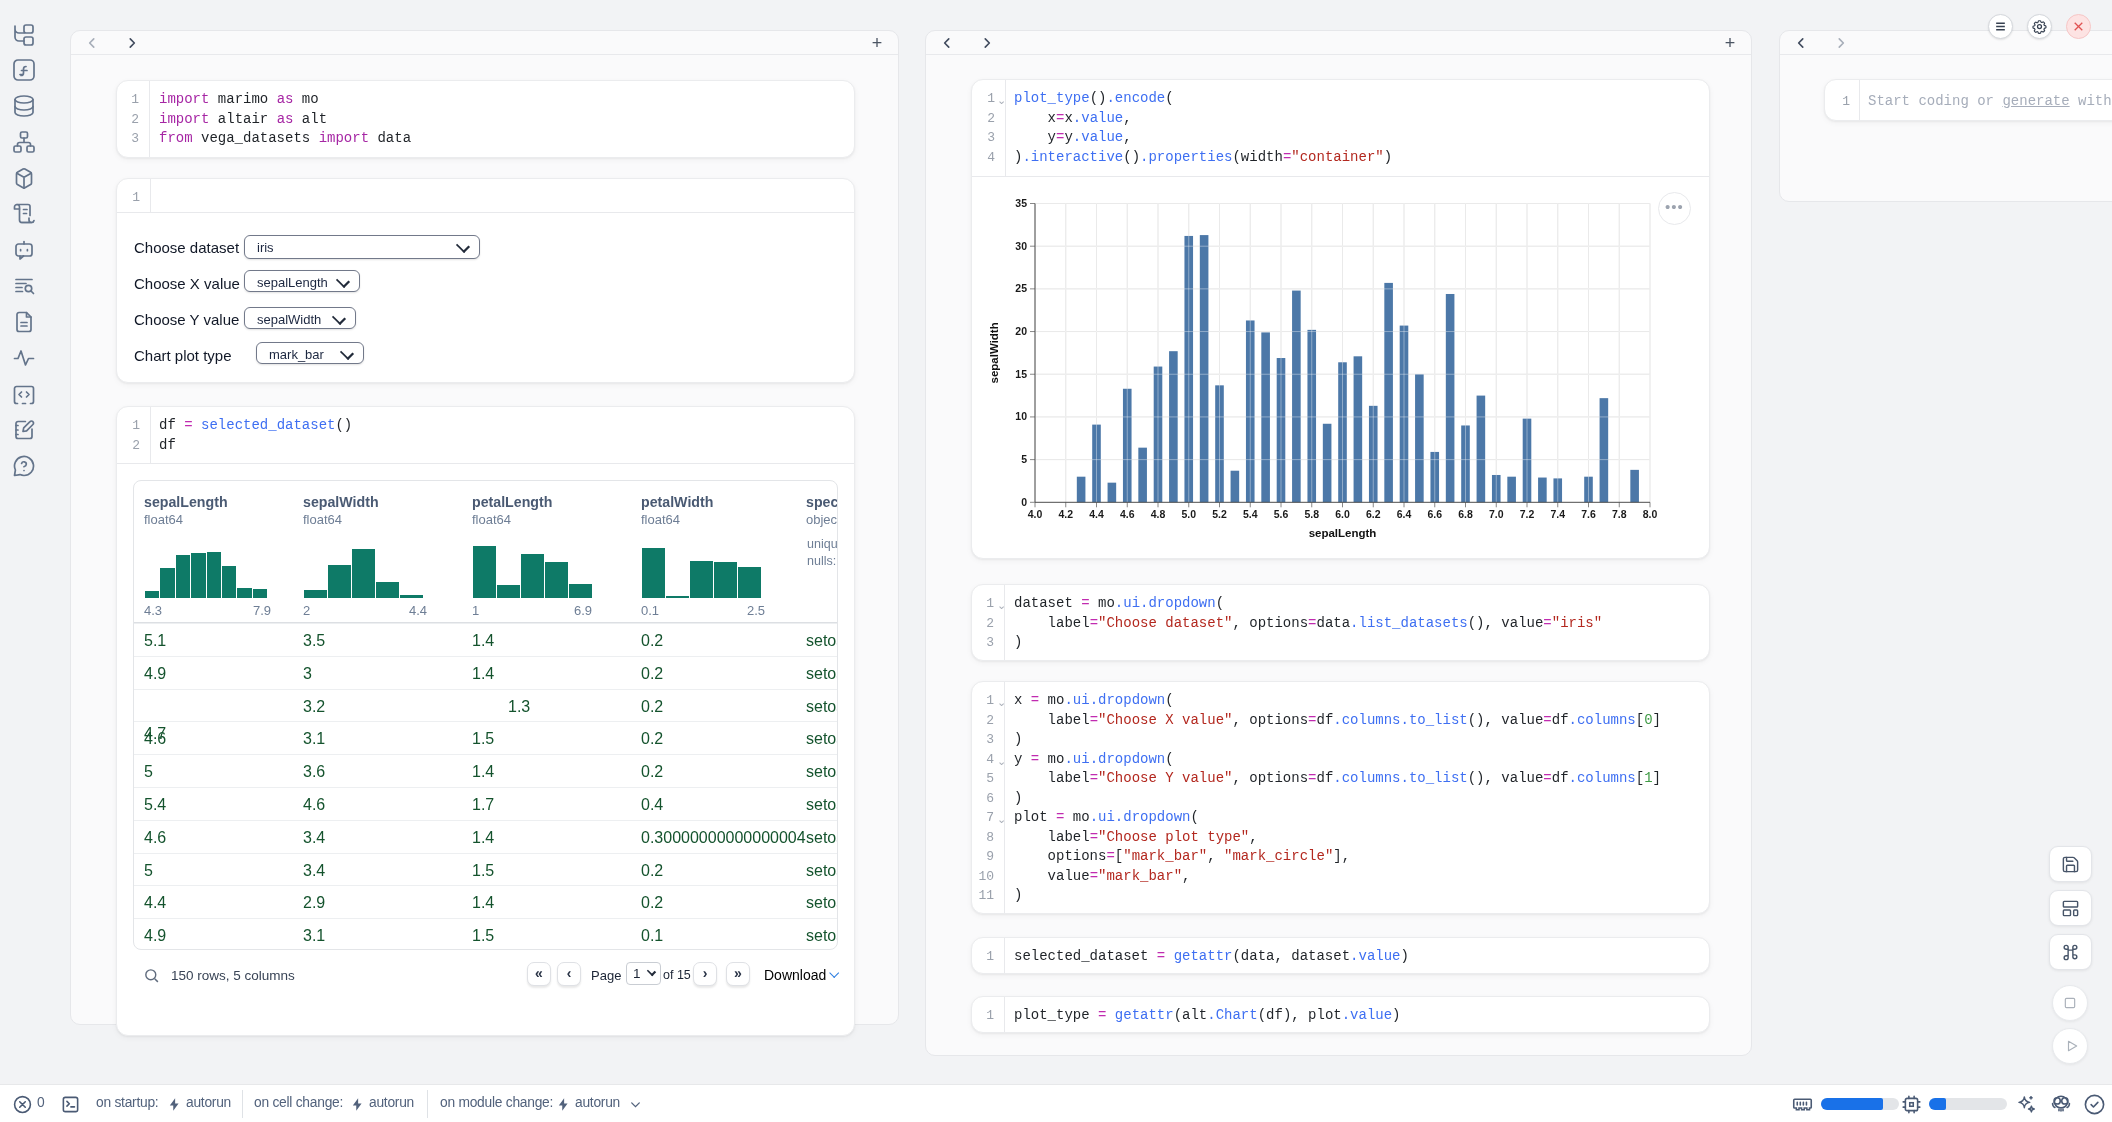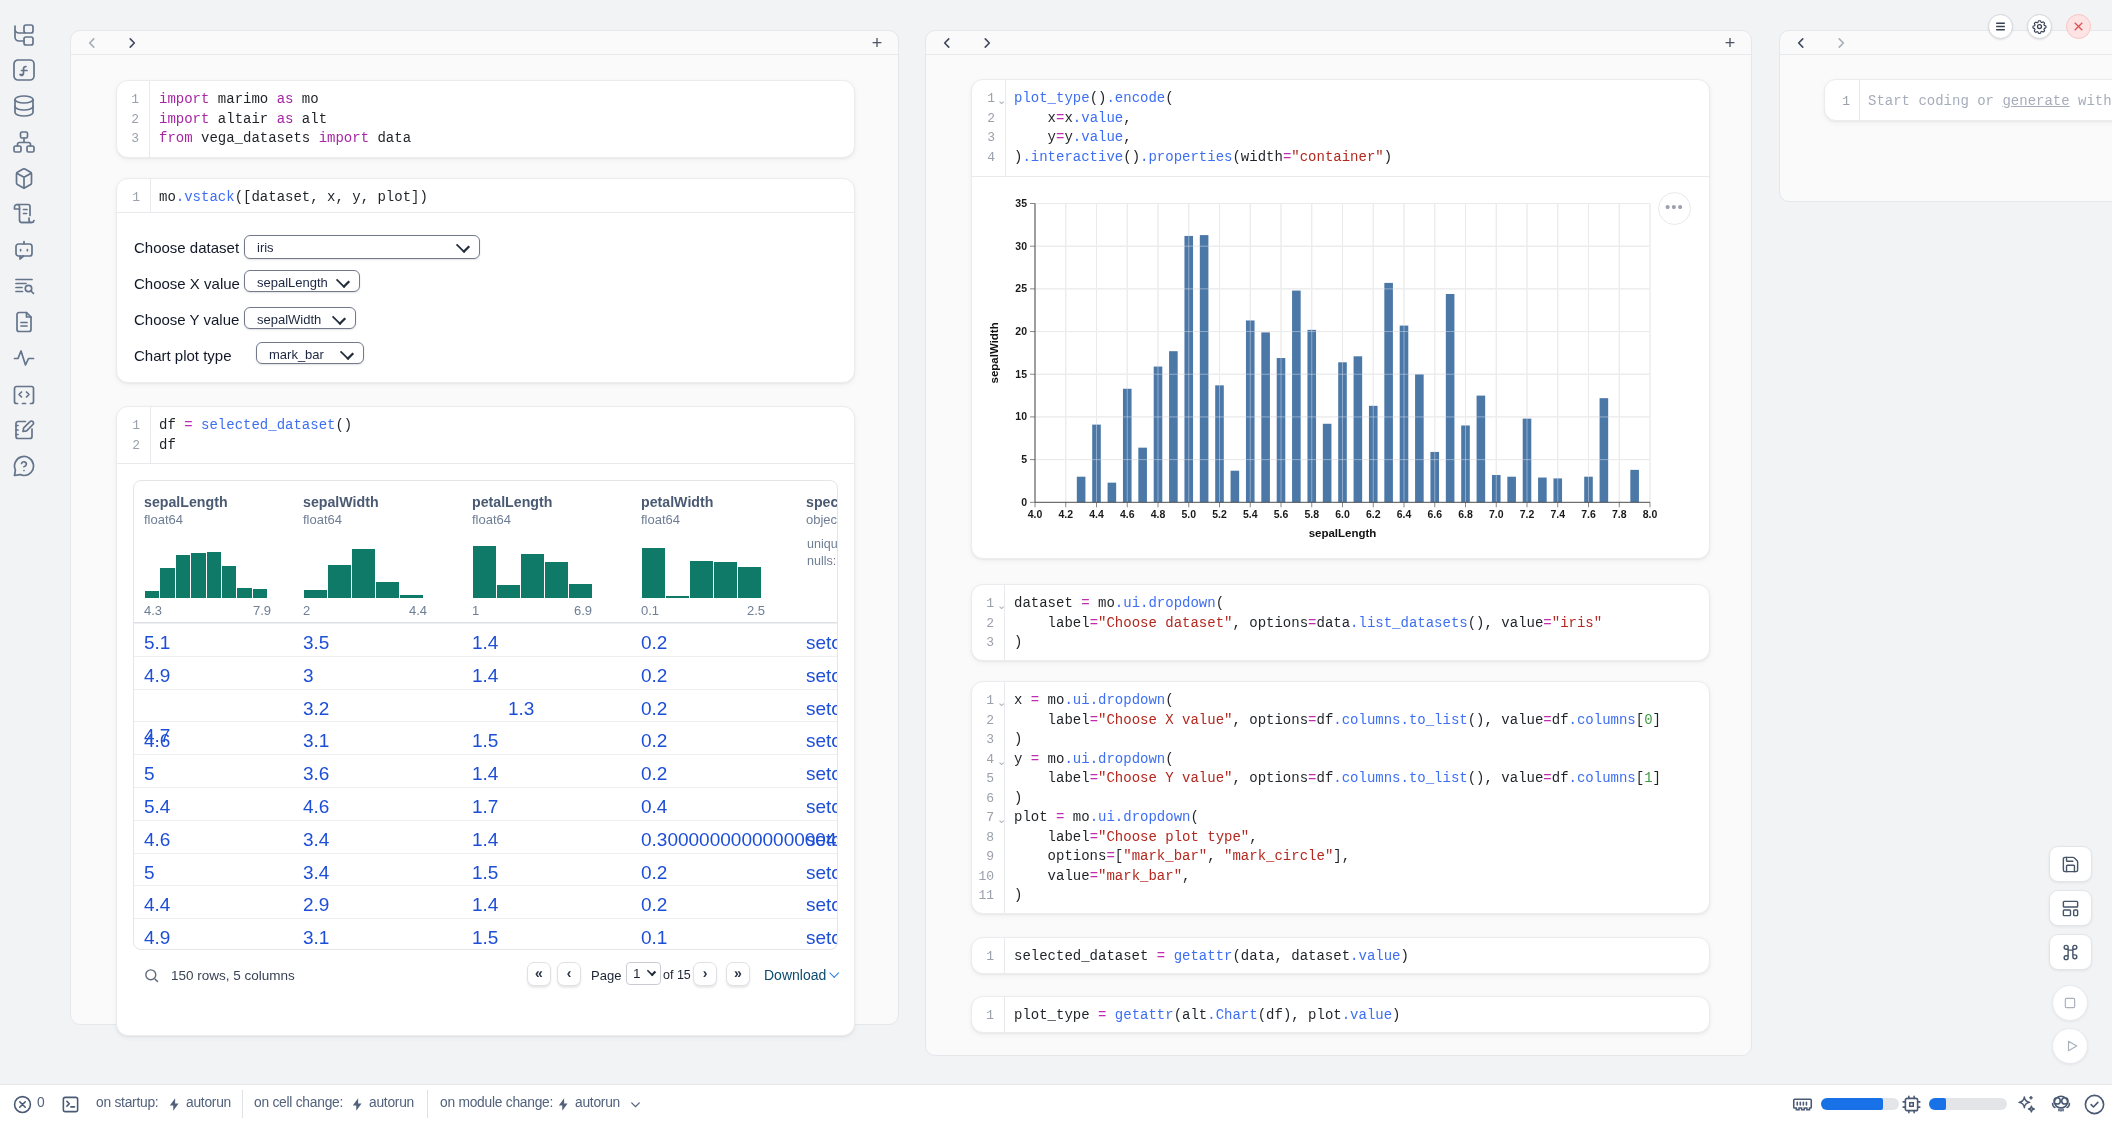--- a/index.html
+++ b/index.html
@@ -17,21 +17,21 @@
 .fn { color:#3e6ff2; }
 .op { color:#c12bb0; }
 .str { color:#b3281f; }
 .num { color:#3f9a45; }
 .codepad { padding-top:9px; }
 .sel { position:absolute; height:22px; background:#fff; border:1px solid #72798a; border-radius:6px; box-shadow:0 1px 2px rgba(0,0,0,.12); font-size:13px; color:#1c2740; }
 .sel span { position:absolute; left:12px; top:4px; }
 .sel:after { content:""; position:absolute; right:11px; top:5px; width:8px; height:8px; border-right:2.2px solid #222b3a; border-bottom:2.2px solid #222b3a; transform:rotate(45deg) scale(1.15,0.85); transform-origin:center; }
 .th { position:absolute; font-weight:700; font-size:14.2px; color:#4a5a73; }
 .tt { position:absolute; font-size:13px; color:#6e7e95; }
-.td { position:absolute; font-size:19px; color:#1d4ed8; }
+.td { position:absolute; font-size:16px; color:#14532d; }
 .hist { position:absolute; }
 .hist div { position:absolute; bottom:0; background:#0e7a67; }
 .navbtn { position:absolute; width:24px; height:24px; border:1px solid #dfe1e5; border-radius:7px; background:#fff; text-align:center; line-height:21px; font-size:14px; font-weight:700; color:#2a3447; box-shadow:0 2px 2px rgba(0,0,0,.09); }
 </style>
 </head>
 <body>
 
 <div id="sidebar" style="position:absolute;left:13px;top:24px;width:22px;">
 <svg width="22" height="478" viewBox="0 0 22 478" fill="none" stroke="#64748b" stroke-width="1.7" stroke-linecap="round" stroke-linejoin="round">
 
@@ -129,21 +129,20 @@
 <span class="kw">import</span> altair <span class="kw">as</span> alt
 <span class="kw">from</span> vega_datasets <span class="kw">import</span> data</div>
   </div>
 
   <div class="cell" style="left:45px; top:147px; width:739px; height:205px;">
     <div style="position:absolute;left:0;top:0;right:0;height:34px;border-bottom:1px solid #e8e9ec;">
       <div class="gut" style="border:none;">
           <div class="ln codepad">1</div>
         </div>
       <div style="position:absolute;left:33px;top:0;bottom:0;width:1px;background:#e8e9ec;"></div>
-      <div class="code codepad">mo<span class="fn">.vstack</span>([dataset, x, y, plot])</div>
     </div>
     <div style="position:absolute;left:17px;top:34px;right:0;bottom:0;font-size:15px;color:#111827;">
       <div style="position:absolute;left:0;top:26px;">Choose dataset</div>
       <div class="sel" style="left:110px;top:22px;width:236px;height:24px;">
           <span style="top:4px;">iris</span>
         </div>
       <div style="position:absolute;left:0;top:62px;">Choose X value</div>
       <div class="sel" style="left:110px;top:57px;width:116px;">
           <span>sepalLength</span>
         </div>
@@ -304,21 +303,21 @@
       <div class="navbtn" style="left:394px;top:5px;">«</div>
       <div class="navbtn" style="left:424px;top:5px;">‹</div>
       <div style="position:absolute;left:458px;top:11px;font-size:13px;color:#1c2536;">Page</div>
       <div style="position:absolute;left:493px;top:5px;width:35px;height:23px;border:1px solid #c9cdd3;border-radius:4px;background:#fff;">
         <span style="position:absolute;left:6px;top:3px;font-size:13.5px;color:#1c2536;">1</span>
         <span style="position:absolute;right:5px;top:5px;width:7px;height:7px;border-right:2px solid #222b3a;border-bottom:2px solid #222b3a;transform:rotate(45deg) scale(1.1,0.8);"></span>
       </div>
       <div style="position:absolute;left:530px;top:11px;font-size:12.5px;color:#1c2536;">of 15</div>
       <div class="navbtn" style="left:560px;top:5px;">›</div>
       <div class="navbtn" style="left:593px;top:5px;">»</div>
-      <div style="position:absolute;left:631px;top:10px;font-size:14px;color:#0c4a6e;white-space:nowrap;">Download <span style="display:inline-block;width:7px;height:7px;border-right:1.8px solid #2b7de0;border-bottom:1.8px solid #2b7de0;transform:rotate(45deg) translate(-2px,-3px);"></span></div>
+      <div style="position:absolute;left:631px;top:10px;font-size:14px;color:#000000;white-space:nowrap;">Download <span style="display:inline-block;width:7px;height:7px;border-right:1.8px solid #2b7de0;border-bottom:1.8px solid #2b7de0;transform:rotate(45deg) translate(-2px,-3px);"></span></div>
     </div>
   </div>
 </div>
 
 <div class="panel" id="p2" style="left:925px; top:30px; width:827px; height:1026px;">
   <div class="phead">
     <svg style="position:absolute;left:14px;top:5px;" width="14" height="14" viewBox="0 0 24 24" fill="none" stroke="#414b5e" stroke-width="2.8" stroke-linecap="round" stroke-linejoin="round">
         <path d="M15 5l-7 7 7 7"></path>
       </svg>
     <svg style="position:absolute;left:54px;top:5px;" width="14" height="14" viewBox="0 0 24 24" fill="none" stroke="#414b5e" stroke-width="2.8" stroke-linecap="round" stroke-linejoin="round">

